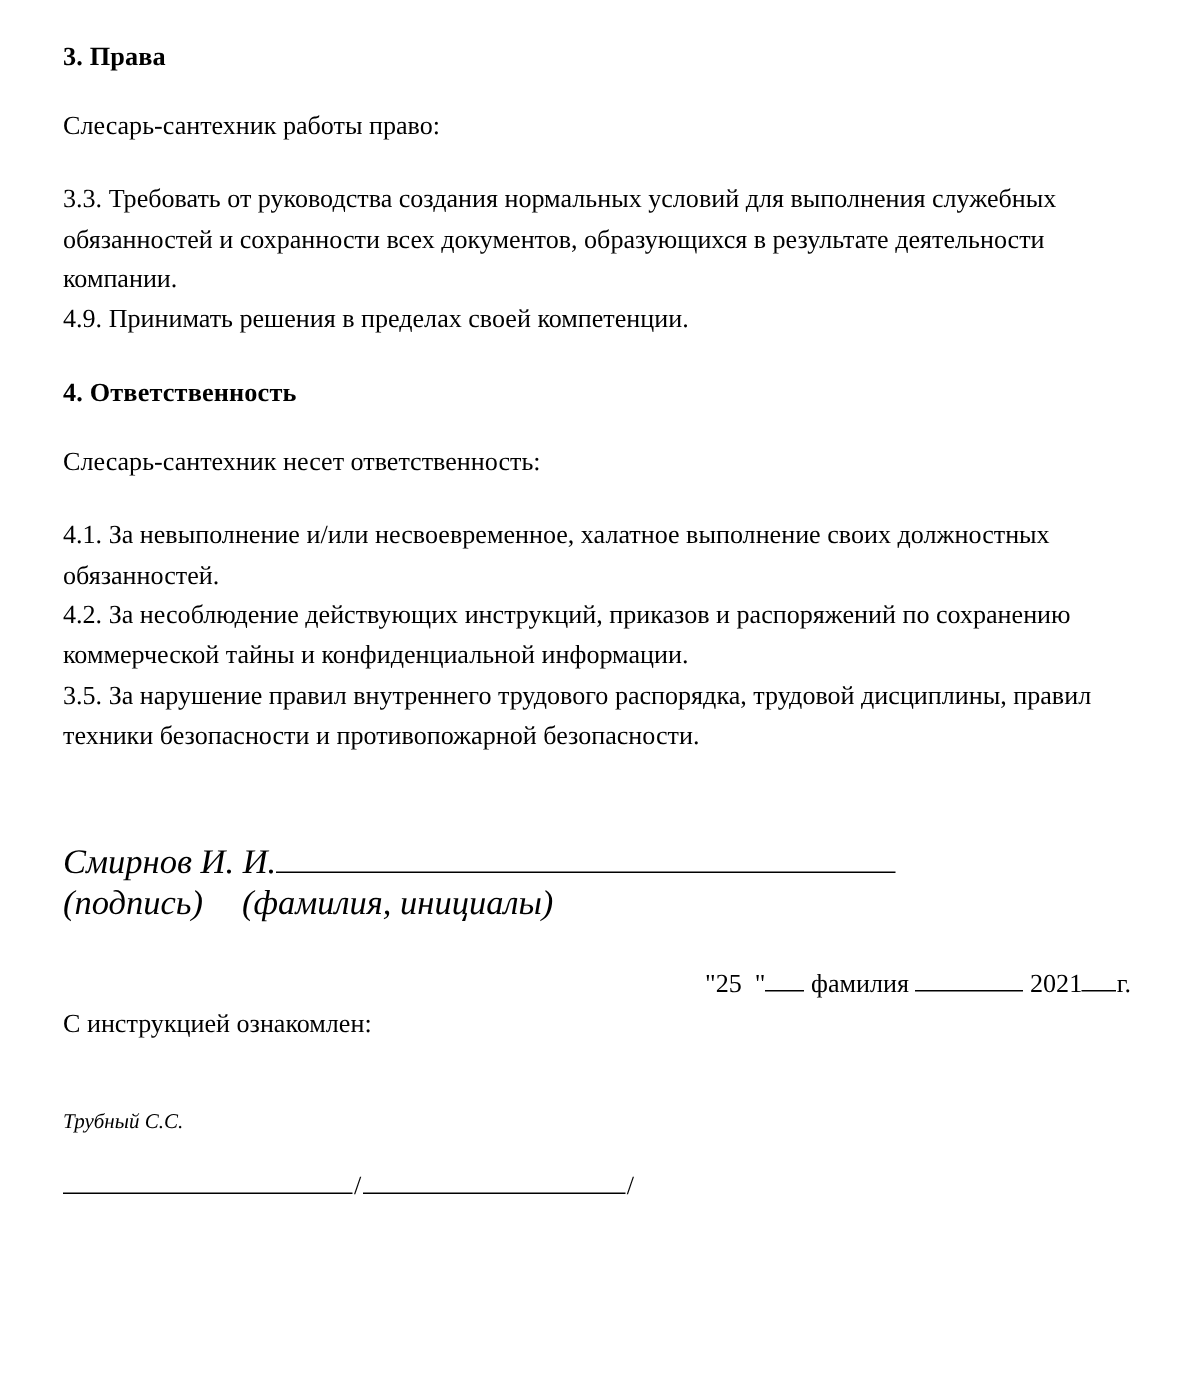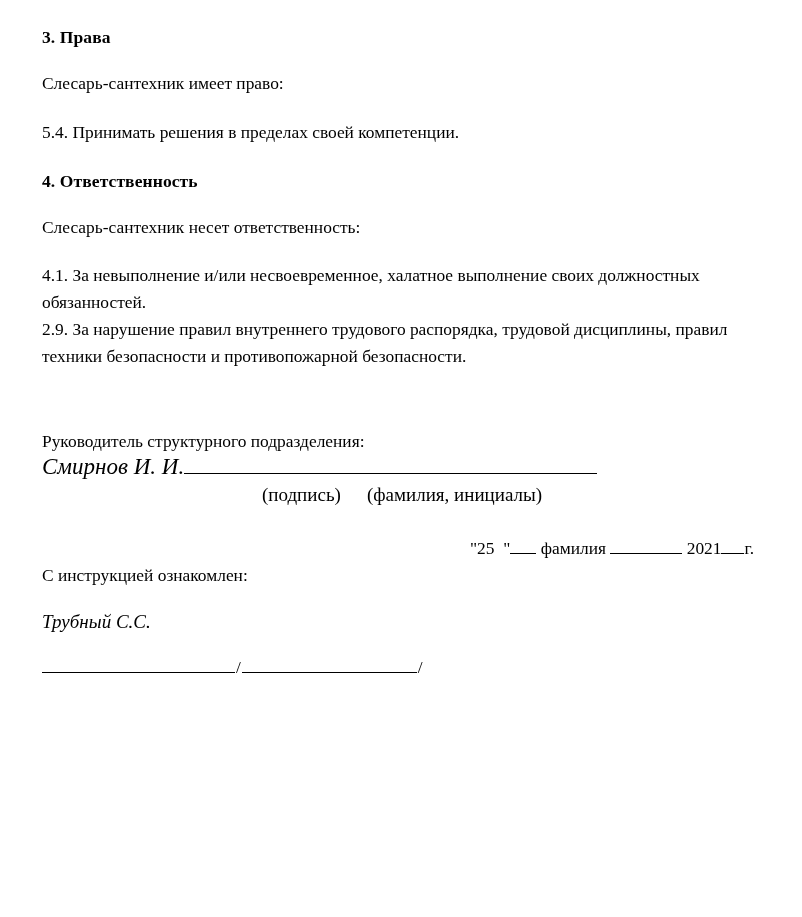--- a/index.html
+++ b/index.html
@@ -75,24 +75,24 @@
   }
   .rule {
     display: inline-block;
     border-bottom: 1.4px solid #000;
     vertical-align: baseline;
     height: 0.82em;
   }
   .rule-sig-main { width: 413px; }
 
   .sig-captions {
-    font-size: 19px;
+    font-size: 23px;
     line-height: 26.8px;
-    margin-left: 220px;
     white-space: nowrap;
+    font-style: italic;
   }
   .cap-gap { display: inline-block; width: 26px; }
 
   .date-line-1 {
     font-size: 17.4px;
     line-height: 26.8px;
     margin-left: 428px;
     white-space: nowrap;
     margin-top: 26px;
   }
@@ -100,23 +100,23 @@
   .rule-d1b { width: 72px; }
   .rule-d1c { width: 23px; }
 
   .ack-heading {
     font-size: 17.4px;
     line-height: 26.8px;
     margin-top: 36px;
   }
   .ack-name {
     font-style: italic;
-    font-size: 19px;
+    font-size: 14px;
     line-height: 26.8px;
-    margin-top: 20px;
+    margin-top: 40px;
   }
   .ack-rule-row {
     font-size: 17.4px;
     line-height: 26.8px;
     white-space: nowrap;
     margin-top: 2px;
   }
   .rule-ack-a { width: 193px; }
   .rule-ack-b { width: 175px; }
   .slash { padding: 0 1px; }
@@ -125,47 +125,48 @@
 <body>
 
 <div class="page">
   <div class="content">
 
     <div class="block">
       <h2 class="section-heading">3. Права</h2>
 
       <div class="sp-intro"></div>
 
-      <p class="body-line">Слесарь-сантехник имеет право:</p>
+      <p class="body-line">Слесарь-сантехник работы право:</p>
 
       <div class="sp-items"></div>
 
-      <p class="body-line">5.4. Принимать решения в пределах своей компетенции.</p>
+      <p class="body-line">3.3. Требовать от руководства создания нормальных условий для выполнения служебных обязанностей и сохранности всех документов, образующихся в результате деятельности компании.</p>
+      <p class="body-line">4.9. Принимать решения в пределах своей компетенции.</p>
     </div>
 
     <div class="sp-sect"></div>
 
     <div class="block">
       <h2 class="section-heading">4. Ответственность</h2>
 
       <div class="sp-intro"></div>
 
       <p class="body-line">Слесарь-сантехник несет ответственность:</p>
 
       <div class="sp-items"></div>
 
       <p class="body-line">4.1. За невыполнение и/или несвоевременное, халатное выполнение своих должностных обязанностей.</p>
-      <p class="body-line">2.9. За нарушение правил внутреннего трудового распорядка, трудовой дисциплины, правил техники безопасности и противопожарной безопасности.</p>
+      <p class="body-line">4.2. За несоблюдение действующих инструкций, приказов и распоряжений по сохранению коммерческой тайны и конфиденциальной информации.</p>
+      <p class="body-line">3.5. За нарушение правил внутреннего трудового распорядка, трудовой дисциплины, правил техники безопасности и противопожарной безопасности.</p>
     </div>
 
     <div class="sp-sig"></div>
 
     <div class="sig-block">
 
-      <p class="body-line">Руководитель структурного подразделения:</p>
 
       <div class="sig-name-row">
         <span class="sig-name">Смирнов И. И.</span><span class="rule rule-sig-main"></span>
       </div>
 
       <div class="sig-captions">
         <span>(подпись)</span><span class="cap-gap"></span><span>(фамилия, инициалы)</span>
       </div>
 
       <div class="date-line-1">

